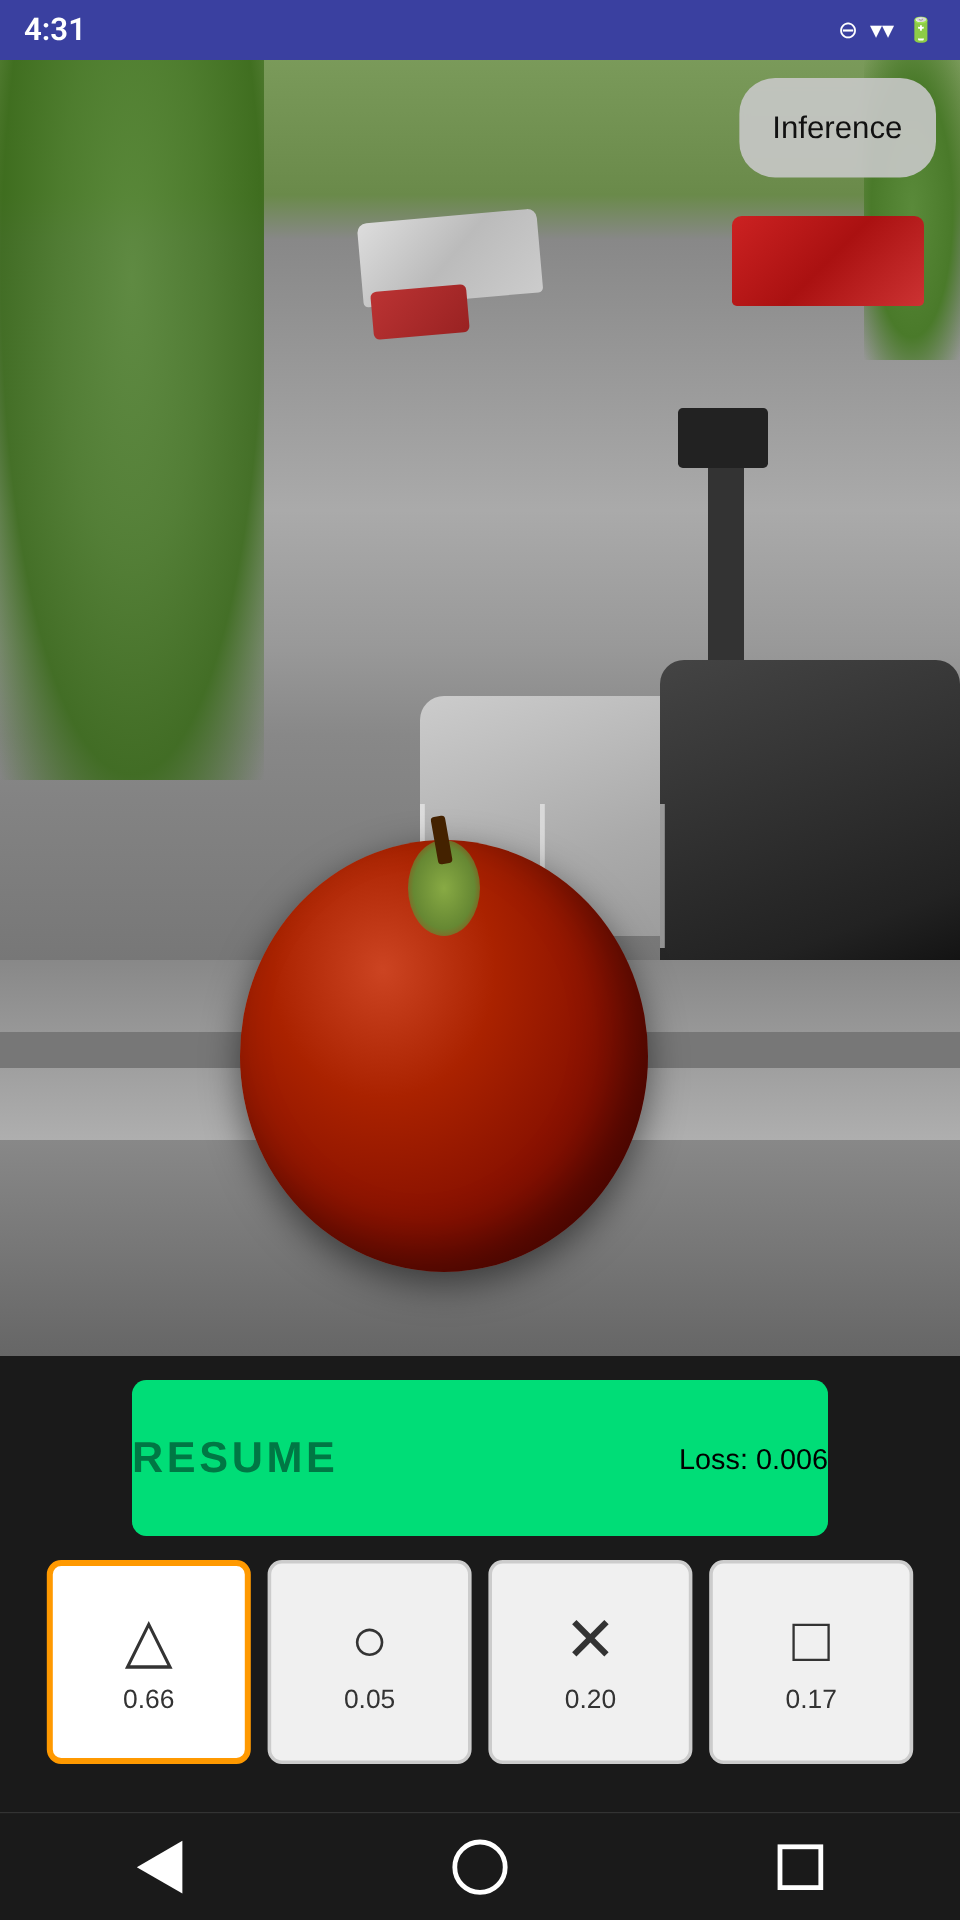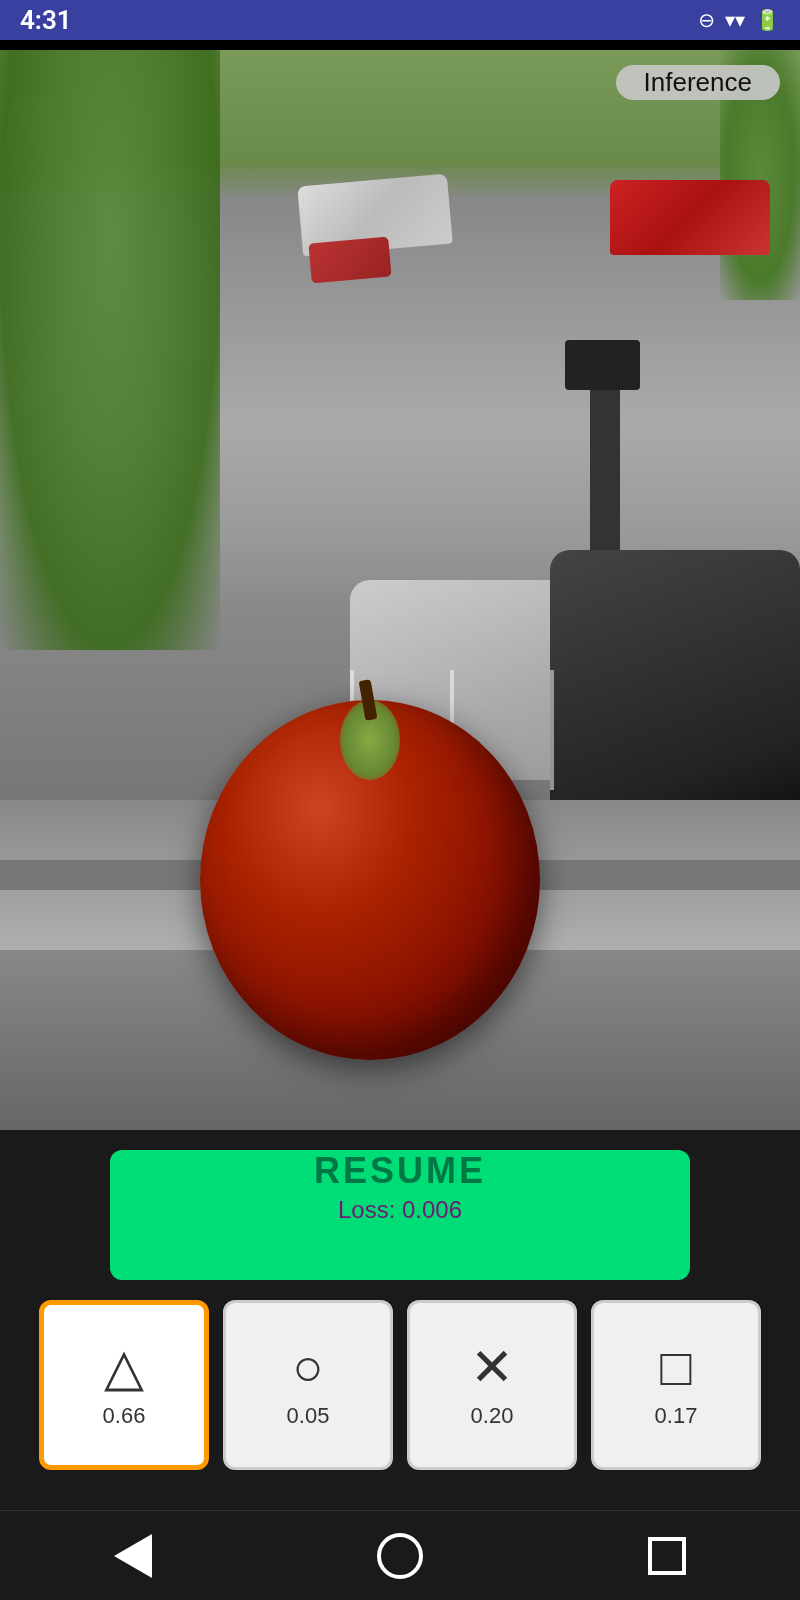--- a/index.html
+++ b/index.html
@@ -10,21 +10,21 @@
       background: #000;
       font-family: 'Roboto', Arial, sans-serif;
       overflow: hidden;
       position: relative;
     }
 
     
     #status-bar {
       position: absolute;
       top: 0; left: 0; right: 0;
-      height: 40px;
+      height: 50px;
       background: #3a40a0;
       display: flex;
       align-items: center;
       justify-content: space-between;
       padding: 0 20px;
       z-index: 100;
     }
 
     #status-time {
       color: #fff;
@@ -222,21 +222,21 @@
       top: 65px;
       right: 20px;
       display: flex;
       gap: 12px;
     }
 
     .mode-btn {
       background: rgba(220, 220, 220, 0.85);
       border: none;
       border-radius: 30px;
-      padding: 2px 28px;
+      padding: 26px 28px;
       font-size: 26px;
       font-weight: 500;
       color: #111;
       cursor: pointer;
       backdrop-filter: blur(4px);
     }
 
     .mode-btn.active {
       background: rgba(200, 200, 200, 0.9);
     }
@@ -255,37 +255,37 @@
     }
 
     
     #resume-btn {
       width: 580px;
       height: 130px;
       background: #00dd77;
       border: none;
       border-radius: 12px;
       display: flex;
-      flex-direction: column;
-      align-items: center;
-      justify-content: flex-start;
+      flex-direction: row;
+      align-items: center;
+      justify-content: space-between;
       cursor: pointer;
       margin-bottom: 20px;
     }
 
     #resume-label {
       font-size: 36px;
       font-weight: 700;
       color: #007744;
       letter-spacing: 3px;
     }
 
     #resume-loss {
       font-size: 24px;
-      color: #701a75;
+      color: #000000;
       margin-top: 4px;
     }
 
     
     #shape-buttons {
       display: flex;
       gap: 14px;
       width: 100%;
       justify-content: center;
     }

